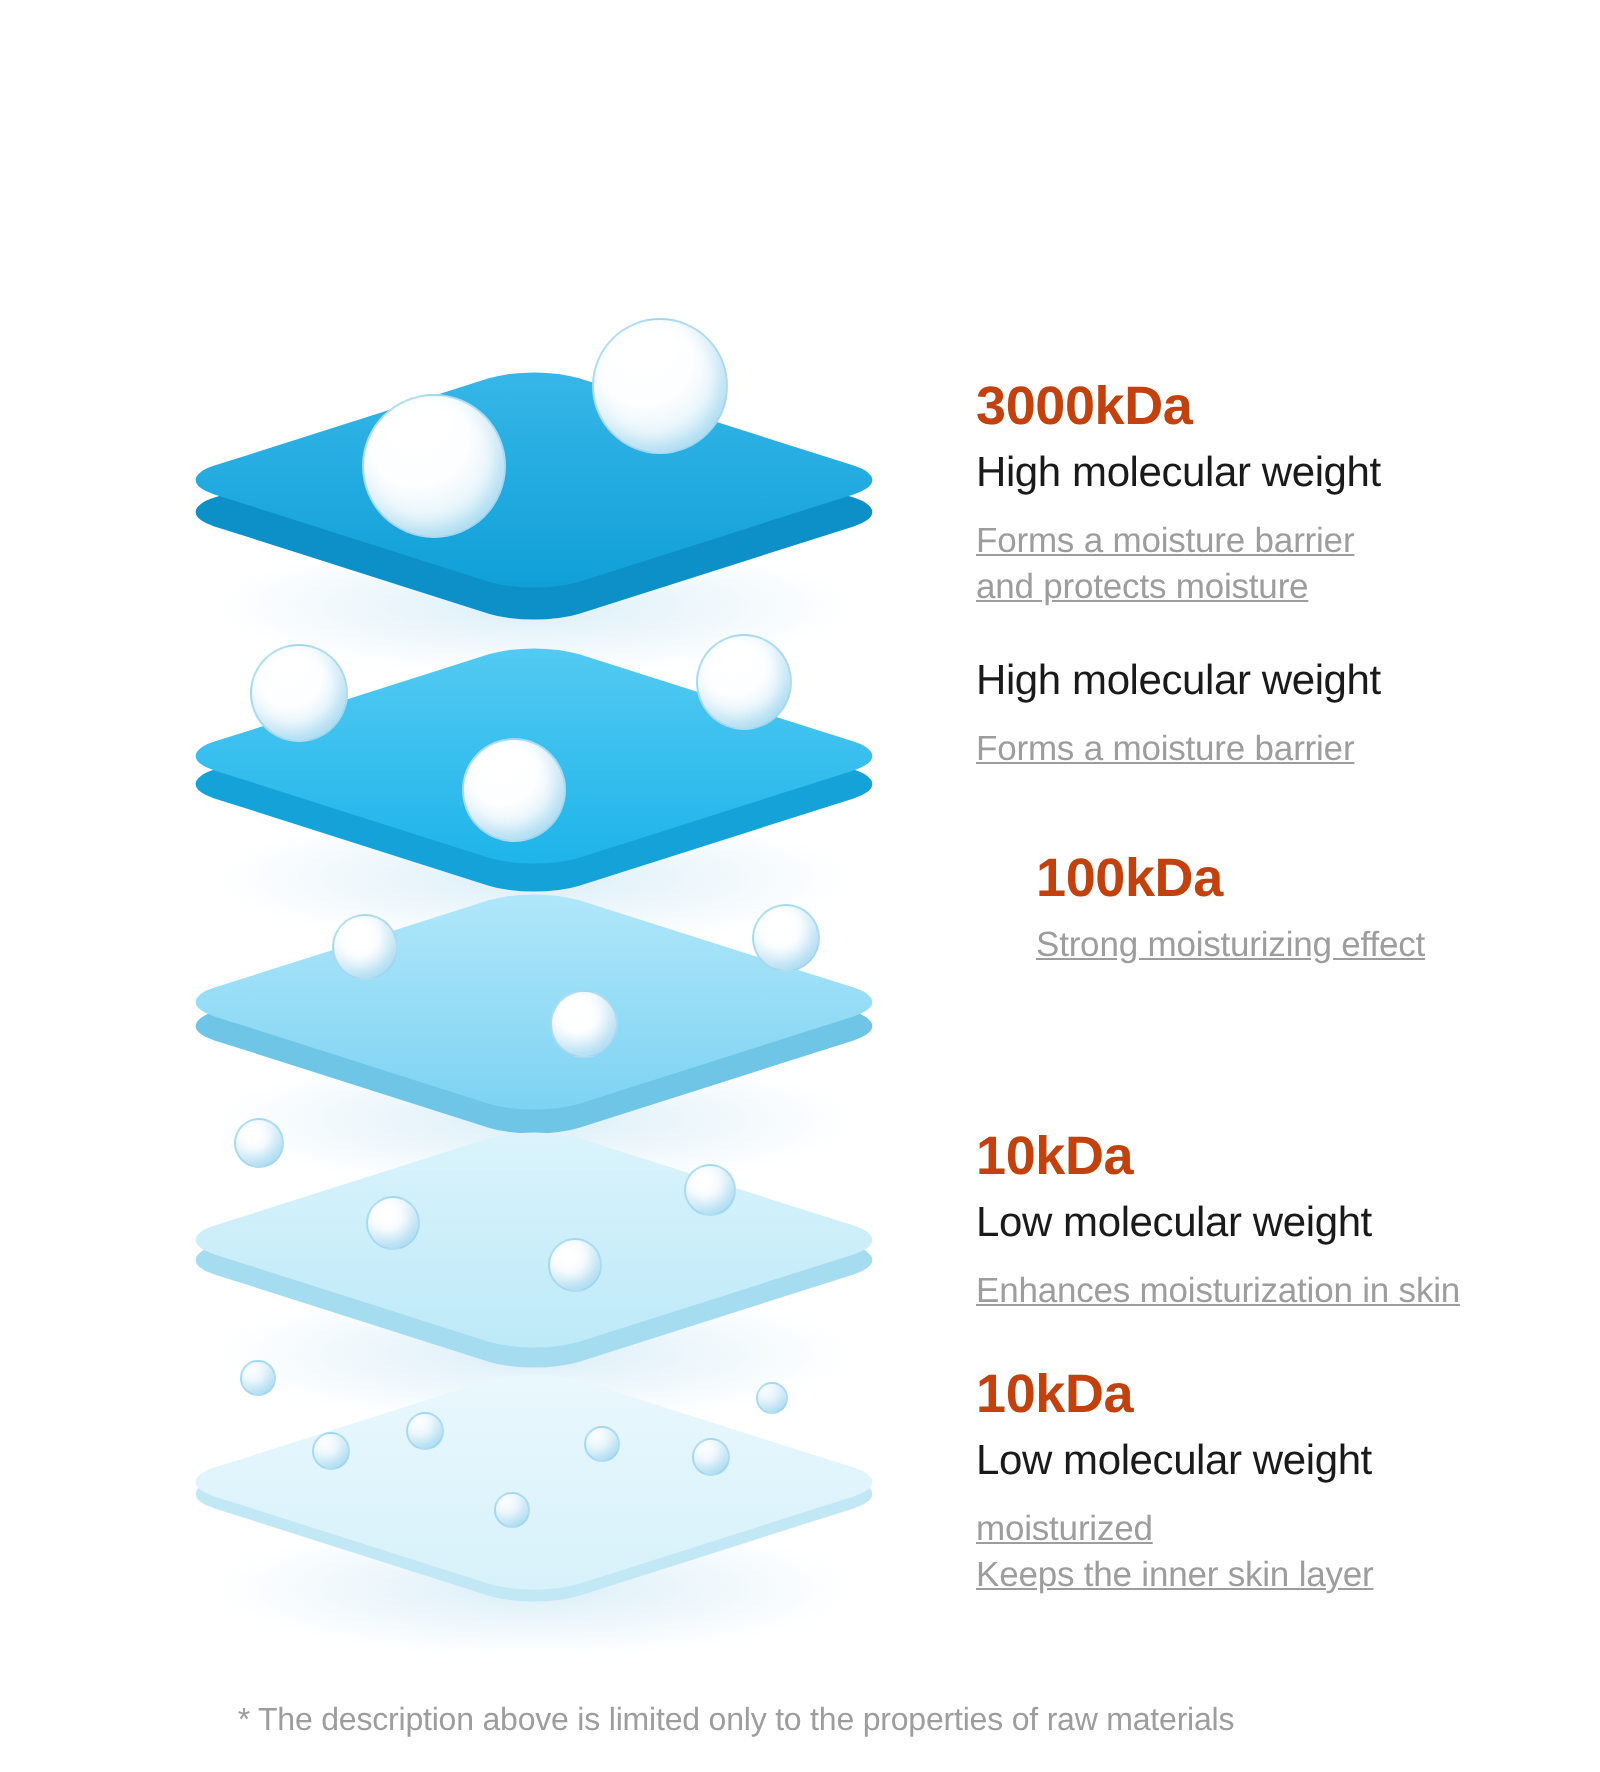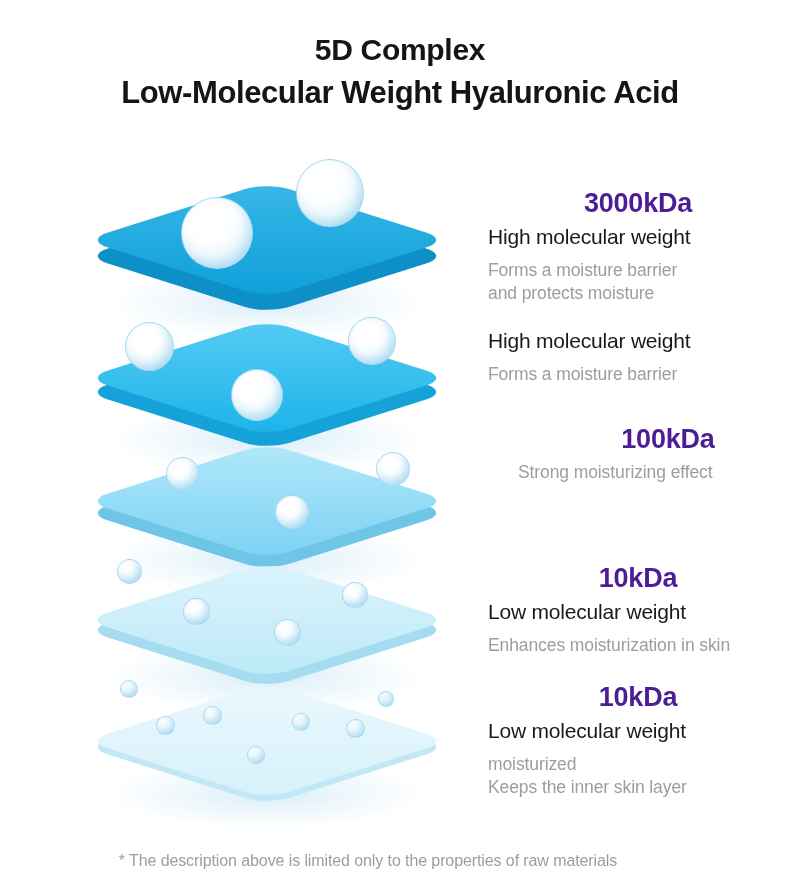--- a/index.html
+++ b/index.html
@@ -23,37 +23,33 @@
   .bubble{position:absolute;border-radius:50%;
          background:radial-gradient(circle at 38% 28%,#ffffff 0%,#fdfeff 38%,#ecf7fc 58%,#d2edf8 78%,#b4e1f3 100%);
          border:1px solid rgba(135,203,235,0.65);
          box-shadow:inset -3px -4px 8px rgba(125,198,233,0.42), inset 2px 3px 5px rgba(255,255,255,0.95);}
   .bubble .shine{position:absolute;top:10%;left:16%;width:48%;height:30%;border-radius:50%;
          background:rgba(255,255,255,0.9);transform:rotate(-18deg);filter:blur(1.5px);}
 
   
   .labels{position:absolute;left:488px;top:0;width:300px;}
   .label-block{position:absolute;left:0;width:300px;}
-  .label-block .kda{margin:0 0 6px 0;font-size:27px;font-weight:700;color:#4c1d95;letter-spacing:-0.2px;text-align:center;}
+  .label-block .kda{margin:0 0 6px 0;font-size:27px;font-weight:700;color:#c2410c;letter-spacing:-0.2px;}
   .label-block .wclass{margin:0 0 10px 0;font-size:21px;font-weight:500;color:#1a1a1a;letter-spacing:-0.2px;}
-  .label-block .desc{font-size:17.5px;line-height:1.32;color:#9d9d9d;letter-spacing:-0.1px;}
+  .label-block .desc{font-size:17.5px;line-height:1.32;color:#9d9d9d;letter-spacing:-0.1px;text-decoration:underline;}
 
   
   .footnote{position:absolute;left:0;top:852px;width:736px;text-align:center;
          font-size:16px;color:#9d9d9d;letter-spacing:-0.1px;}
 </style>
 </head>
 <body>
 
 <div class="canvas">
 
-  <div class="hdr">
-    <div class="t1">5D Complex</div>
-    <div class="t2">Low-Molecular Weight Hyaluronic Acid</div>
-  </div>
 
   <div class="stage" id="stage">
       <div class="slab" style="top: 182px;">
         <div class="slab-glow" style="top: 86px; left: 23px;"></div>
         <div class="shape" style="top: -55px; background: rgb(13, 144, 199);"></div>
         <div class="shape" style="background: linear-gradient(135deg, rgb(56, 183, 233) 0%, rgb(14, 159, 215) 100%);"></div>
       </div>
       <div class="bubble" style="width: 70px; height: 70px; left: 181px; top: 197px;">
         <div class="shine"></div>
       </div>

